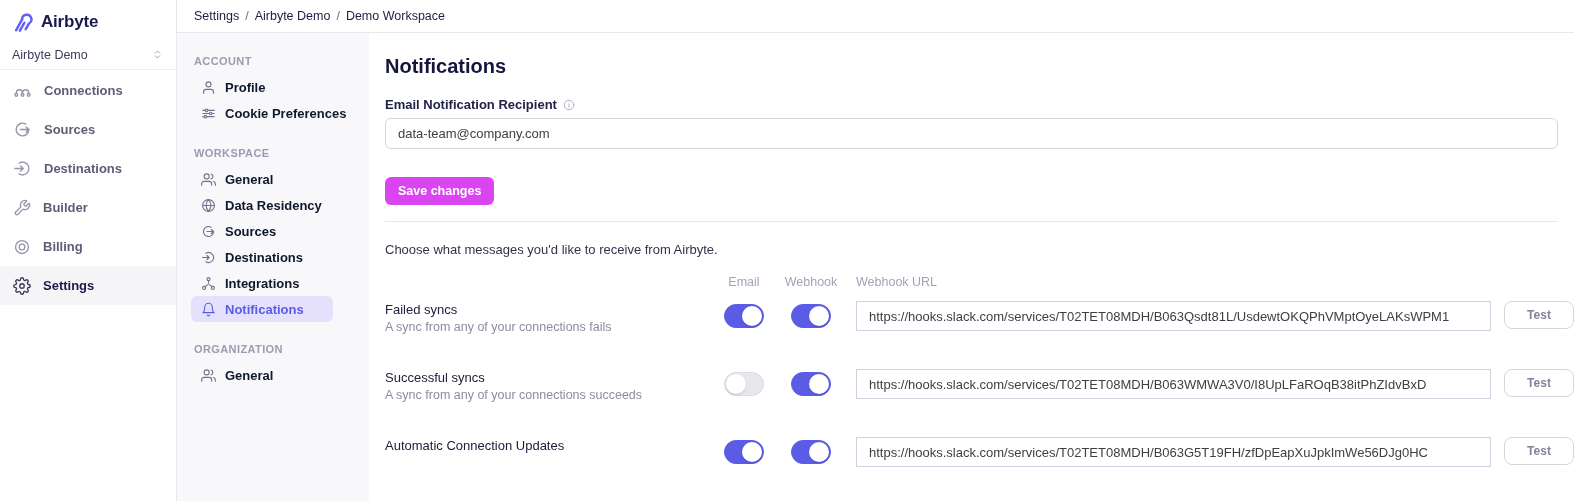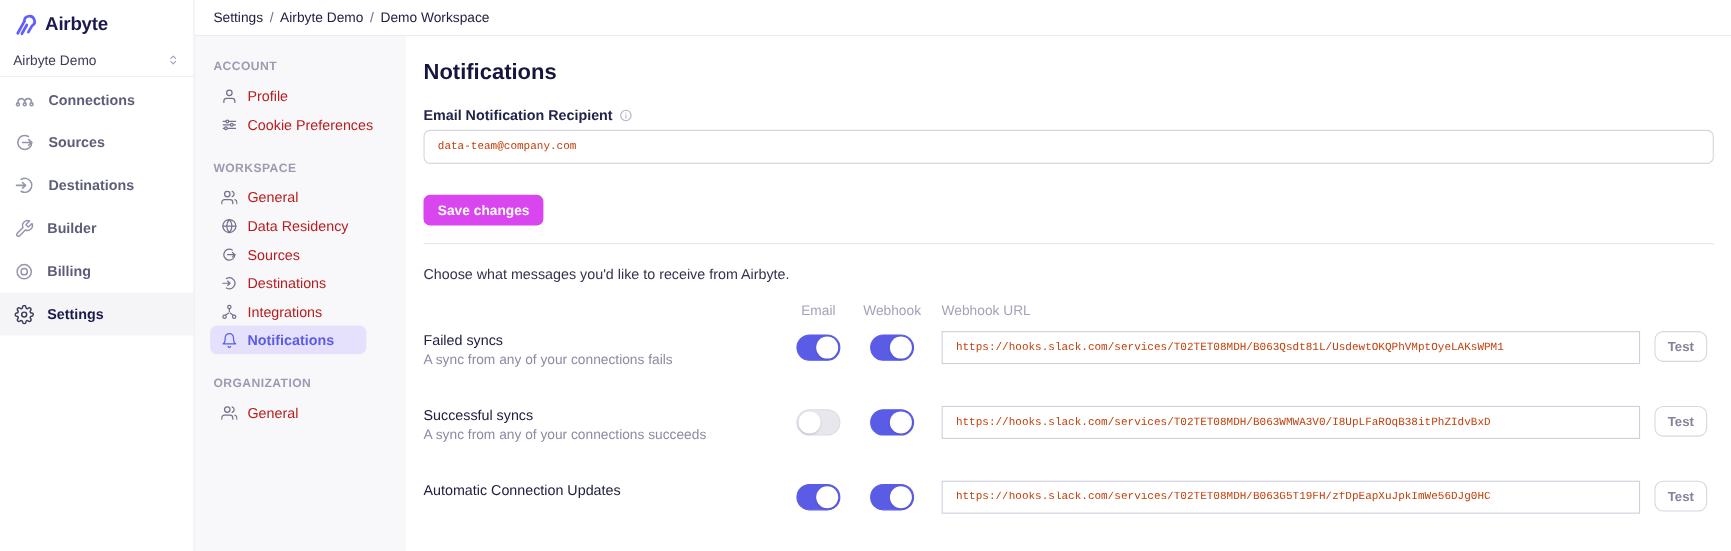--- a/index.html
+++ b/index.html
@@ -26,53 +26,53 @@
   .right { flex:1; display:flex; flex-direction:column; min-width:0; }
   .topbar { height:33px; border-bottom:1px solid #e7e7ee; display:flex; align-items:center; padding-left:17px; background:#fff; flex:0 0 33px; }
   .crumb { font-size:12.5px; color:#1e1e42; cursor:pointer; }
   .crumb-sep { color:#6d6d88; margin:0 6px; font-size:12.5px; }
   .content-row { flex:1; display:flex; min-height:0; }
 
   
   .snav { width:192px; flex:0 0 192px; background:#f8f8fb; padding-top:22px; }
   .snav-section { margin-bottom:21px; }
   .snav-title { font-size:11px; font-weight:700; letter-spacing:.4px; color:#9b9bb1; margin:0 0 7px 17px; }
-  .snav-item { display:flex; align-items:center; gap:9px; height:26px; margin:0 36px 0 14px; padding:0 10px; border-radius:6px; color:#b91c1c; font-size:13px; font-weight:400; cursor:pointer; white-space:nowrap; }
+  .snav-item { display:flex; align-items:center; gap:9px; height:26px; margin:0 36px 0 14px; padding:0 10px; border-radius:6px; color:#0f172a; font-size:13px; font-weight:700; cursor:pointer; white-space:nowrap; }
   .snav-item .nico { color:#72728e; display:flex; }
   .snav-item.active { background:#e5e1fc; color:#5b5ce6; font-weight:700; }
   .snav-item.active .nico { color:#5b5ce6; }
 
   
   .main { flex:1; padding:22px 16px 0 16px; min-width:0; background:#fff; }
   .page-title { font-size:20px; font-weight:700; color:#15153e; margin-bottom:19px; }
   .field-label-row { display:flex; align-items:center; gap:6px; margin-bottom:6px; }
   .field-label { font-size:13px; font-weight:600; color:#23234a; }
   .info-ico { color:#b2b2c6; display:flex; }
-  .text-input { width:100%; height:31px; border:1px solid #d5d5e2; border-radius:6px; padding:0 12px; font-size:10px; color:#c2410c; font-family:Liberation Mono, monospace; background:#fff; outline:none; }
+  .text-input { width:100%; height:31px; border:1px solid #d5d5e2; border-radius:6px; padding:0 12px; font-size:13px; color:#404040; font-family:Liberation Sans, sans-serif; background:#fff; outline:none; }
   .save-btn { margin-top:28px; height:28px; padding:0 13px; border:none; border-radius:6px; background:#d946ef; color:#fff; font-size:12.5px; font-weight:700; font-family:"Liberation Sans",sans-serif; cursor:pointer; }
   .divider { border:none; border-top:1px solid #e7e7ee; margin-top:16px; }
   .choose-text { margin-top:20px; font-size:13px; color:#32324e; }
 
   .ngrid { display:grid; grid-template-columns:326px 66px 68px 1fr 54px; align-items:start; }
   .nheader { margin-top:18px; }
   .nheader .hcell { font-size:12.5px; color:#a3a3b8; }
   .hc { text-align:center; }
   .hurl { padding-left:11px; }
   .nrow { margin-top:12px; margin-bottom:34px; }
   .nrow:last-child { margin-bottom:0; }
   .row-title { font-size:13px; font-weight:500; color:#20203f; line-height:17px; }
   .row-desc { font-size:12.5px; color:#8c8ca3; line-height:16px; margin-top:1px; }
   .tcell { display:flex; justify-content:center; padding-top:3px; }
   .toggle { width:40px; height:24px; border-radius:12px; background:#e7e7ed; border:1px solid #dcdce4; position:relative; display:inline-block; cursor:pointer; flex:0 0 40px; }
   .toggle::after { content:""; position:absolute; top:1px; left:1px; width:20px; height:20px; border-radius:50%; background:#fff; box-shadow:0 1px 2px rgba(26,25,77,.18); }
   .toggle.on { background:#5b5ce6; border-color:#5b5ce6; }
   .toggle.on::after { left:17px; }
   .url-cell { padding-left:11px; padding-right:13px; }
   .url-input { height:30px; border-radius:0; border:1px solid #cfcfdd; }
-  .test-btn { height:28px; width:48px; border:1px solid #d6d6e1; border-radius:8px; background:#fff; color:#83839b; font-size:12px; font-weight:600; font-family:"Liberation Sans",sans-serif; cursor:pointer; }
+  .test-btn { height:28px; width:70px; border:1px solid #d6d6e1; border-radius:8px; background:#fff; color:#83839b; font-size:12px; font-weight:600; font-family:"Liberation Sans",sans-serif; cursor:pointer; }
 </style>
 </head>
 <body>
 
 <svg width="0" height="0" style="position:absolute">
   <defs>
     <g id="i-connections" fill="none" stroke="currentColor" stroke-width="1.8" stroke-linecap="round">
       <circle cx="4.2" cy="17.5" r="1.7"></circle>
         <circle cx="12" cy="17.5" r="1.7"></circle>
         <circle cx="19.8" cy="17.5" r="1.7"></circle>

